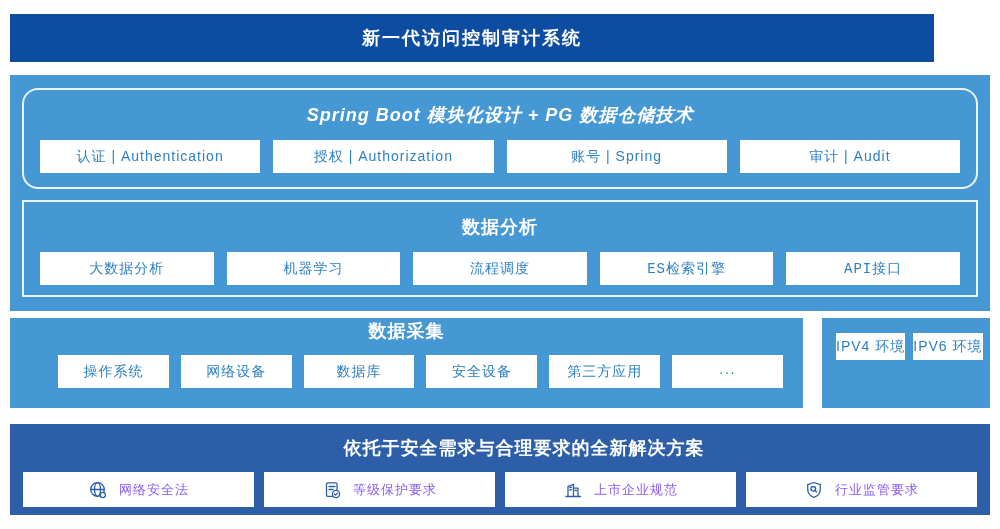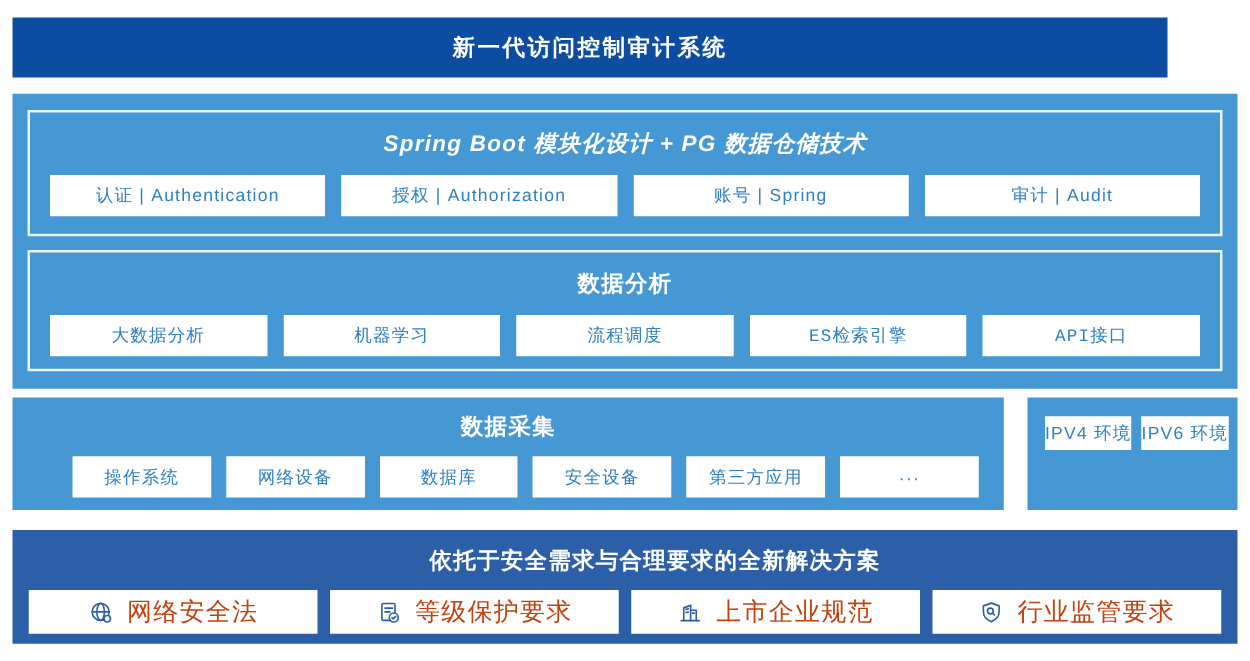--- a/index.html
+++ b/index.html
@@ -16,21 +16,21 @@
   .banner-title{color:#ffffff;font-size:18px;font-weight:bold;letter-spacing:2px;}
 
   
   .platform{
     position:absolute;left:10px;top:75px;width:980px;height:236px;
     background:#4598d4;box-sizing:border-box;padding:13px 12px;
   }
   .subpanel{
     border:2px solid rgba(255,255,255,0.88);box-sizing:border-box;
   }
-  .subpanel.modules{height:101px;margin-bottom:11px;}
+  .subpanel.modules{height:101px;margin-bottom:11px;border-radius:16px;}
   .subpanel.analysis{height:97px;font-family:Liberation Mono, monospace;}
   .subpanel-title{
     color:#ffffff;text-align:center;font-weight:bold;font-size:18px;
     padding-top:13px;letter-spacing:1px;
   }
   .subpanel-title.italic{font-style:italic;}
   .box-row{
     display:flex;gap:13px;padding:0 16px;margin-top:13px;
   }
   .white-box{
@@ -38,21 +38,21 @@
     justify-content:center;font-size:14px;color:#2e80c4;letter-spacing:1px;
   }
 
   
   .collect{
     position:absolute;left:10px;top:318px;width:793px;height:90px;
     background:#4598d4;box-sizing:border-box;
   }
   .collect-title{
     color:#ffffff;text-align:center;font-weight:bold;font-size:18px;
-    padding-top:11px;letter-spacing:1px;
+    padding-top:1px;letter-spacing:1px;
   }
   .collect-row{display:flex;gap:12px;padding:0 20px;margin-top:12px;margin-left:28px;}
 
   .env{
     position:absolute;left:822px;top:318px;width:168px;height:90px;
     background:#4598d4;box-sizing:border-box;padding:15px 14px;
     display:flex;gap:8px;
   }
   .env .white-box{height:27px;flex:none;}
 
@@ -61,21 +61,21 @@
     position:absolute;left:10px;top:424px;width:980px;height:91px;
     background:#2d5fa8;box-sizing:border-box;
   }
   .footer-title{
     color:#ffffff;text-align:center;font-weight:bold;font-size:18px;
     padding-top:12px;letter-spacing:1px;margin-left:48px;
   }
   .footer-row{display:flex;gap:10px;padding:0 13px;margin-top:12px;}
   .footer-box{
     flex:1;height:35px;background:#ffffff;display:flex;align-items:center;
-    justify-content:center;gap:11px;font-size:20px;color:#c2410c;letter-spacing:1px;
+    justify-content:center;gap:11px;font-size:13px;color:#8b5cf6;letter-spacing:1px;
   }
   .footer-box svg{display:block;}
 </style>
 </head>
 <body>
 
 <div class="canvas">
 
   <div class="banner">
     <div class="banner-title">新一代访问控制审计系统</div>

